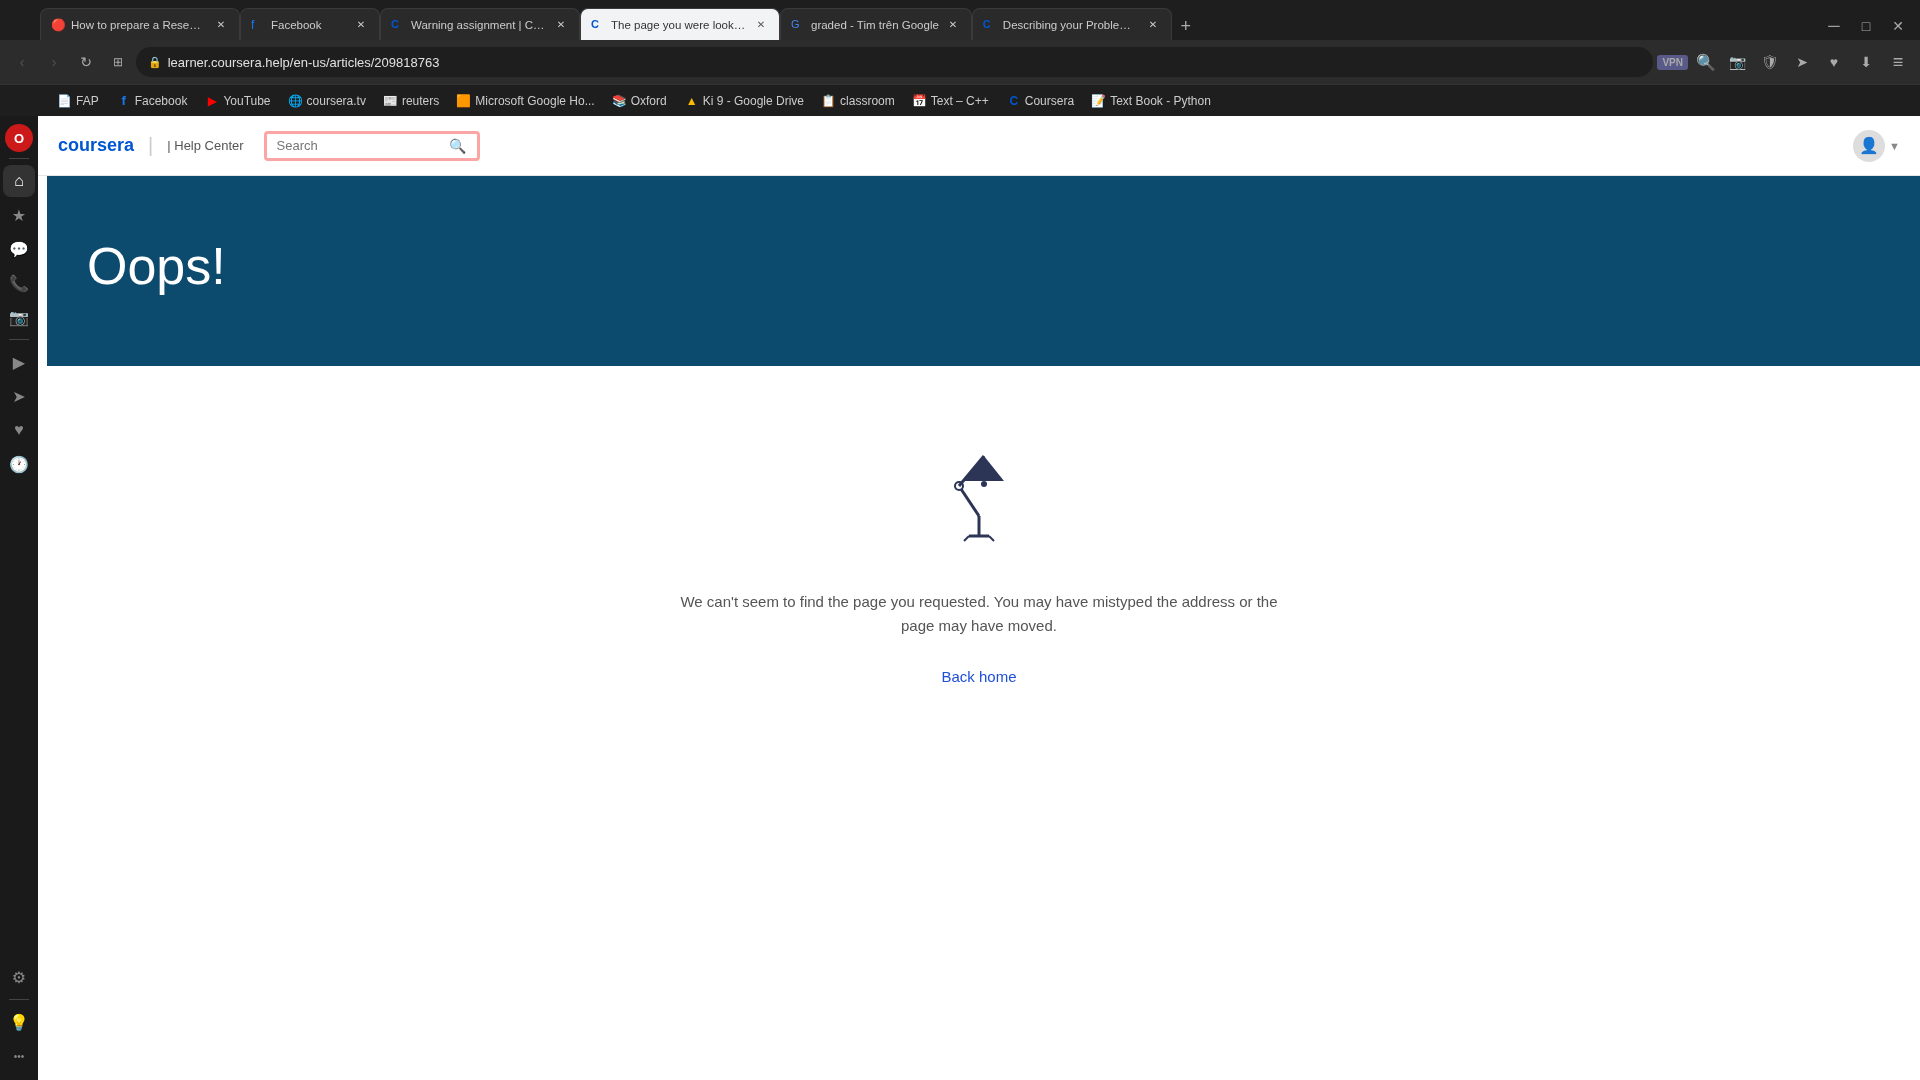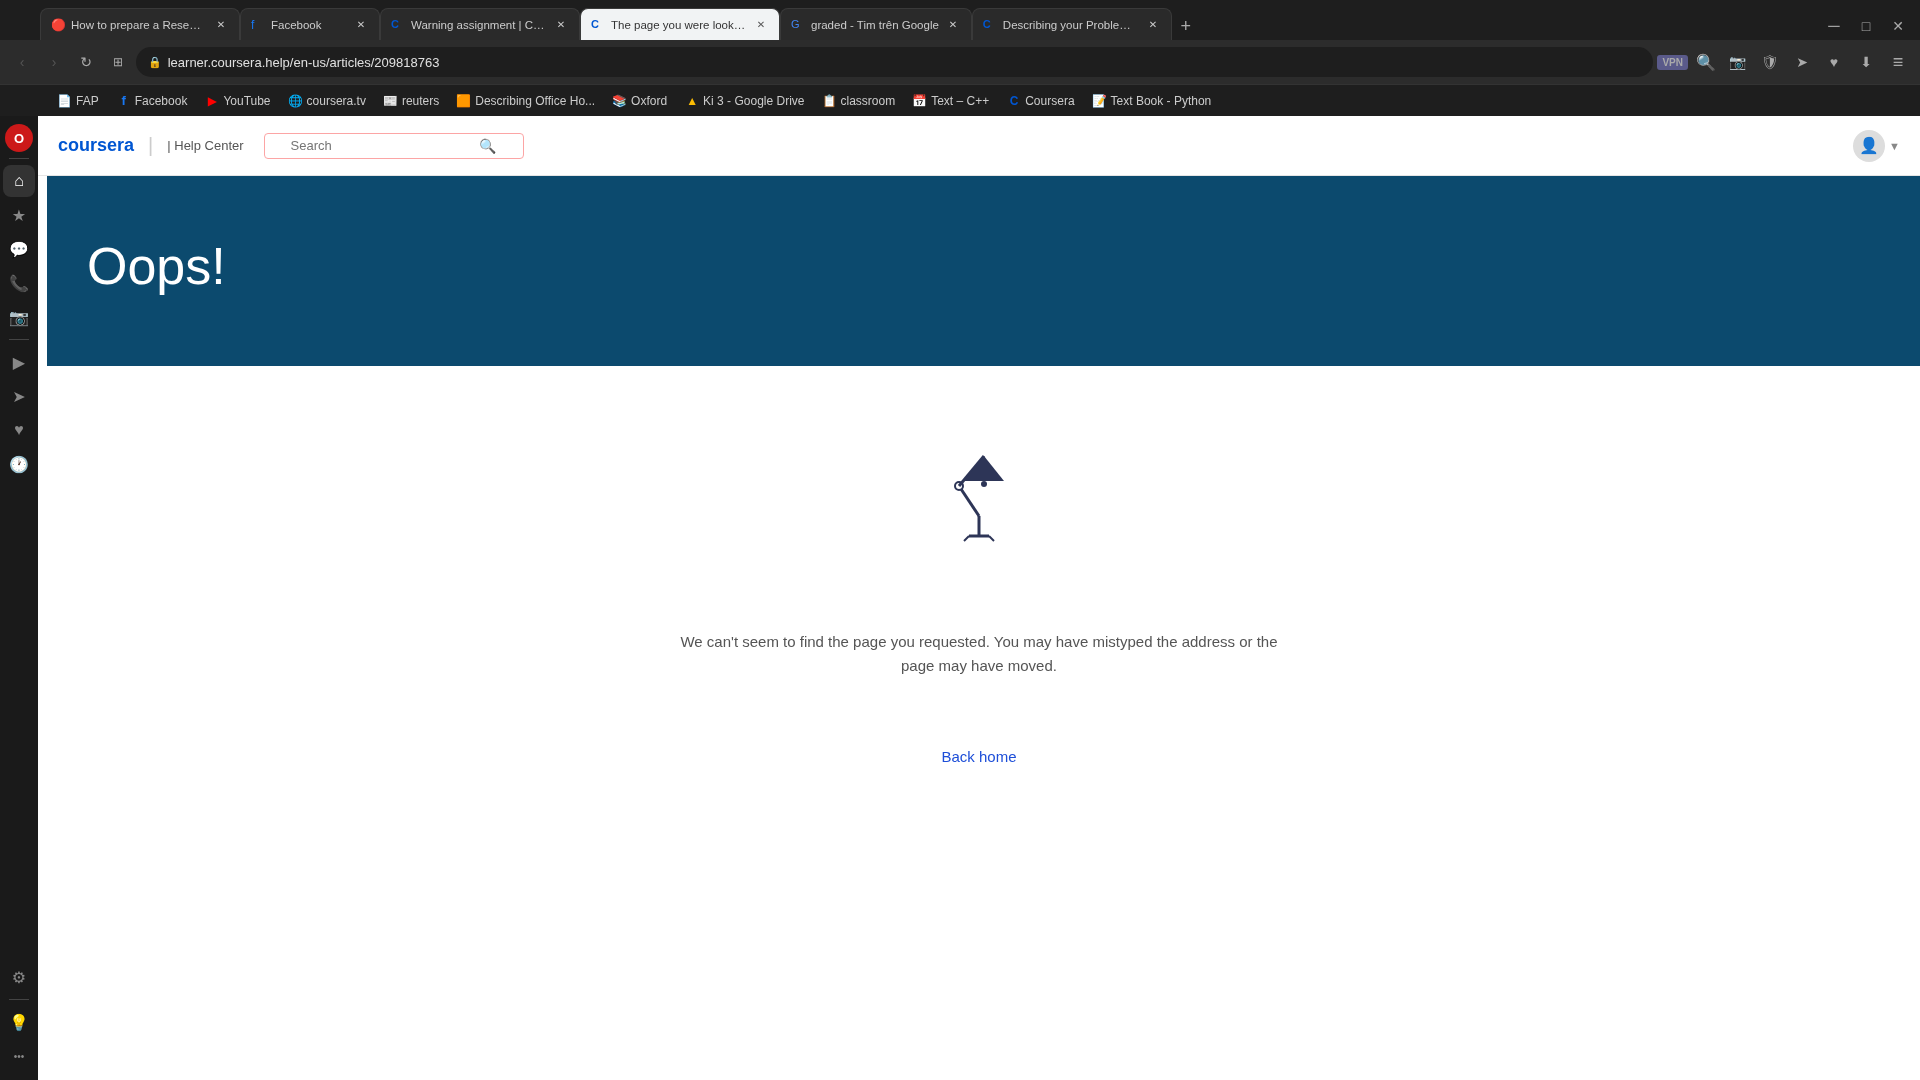--- a/index.html
+++ b/index.html
@@ -37,32 +37,32 @@
     .sidebar-btn.active { background: #333; color: #fff; }
     .sidebar-divider { width: 20px; height: 1px; background: #444; margin: 4px 0; }
     .sidebar-btn.opera-icon { background: #cc1919; color: #fff; border-radius: 50%; font-size: 14px; font-weight: bold; }
 
     
     .main-content { position: absolute; left: 38px; top: 116px; right: 0; bottom: 0; display: flex; flex-direction: column; }
 
     
     .coursera-header { display: flex; align-items: center; padding: 0 20px; height: 60px; border-bottom: 1px solid #e5e5e5; background: #fff; }
     .coursera-logo { display: flex; align-items: center; gap: 6px; }
-    .search-box { margin-left: 20px; display: flex; align-items: center; border: 1px solid #fca5a5; border-radius: 4px; padding: 4px 26px; gap: 6px; width: 260px; }
+    .search-box { margin-left: 20px; display: flex; align-items: center; border: 3px solid #fca5a5; border-radius: 4px; padding: 4px 10px; gap: 6px; width: 216px; }
     .search-box input { border: none; outline: none; font-size: 13px; color: #666; width: 100%; background: transparent; }
     .search-btn { background: none; border: none; cursor: pointer; color: #666; font-size: 14px; }
     .header-spacer { flex: 1; }
     .user-avatar { width: 32px; height: 32px; border-radius: 50%; background: #ddd; display: flex; align-items: center; justify-content: center; color: #888; font-size: 16px; cursor: pointer; }
 
     
     .error-hero { background: #0c4a6e; width: 100%; padding: 60px 40px; margin-left: 9px; }
     .error-hero h1 { color: #fff; font-size: 52px; font-weight: 300; margin-bottom: 10px; }
     .error-hero p { color: #fff; font-size: 18px; }
 
-    .error-body { background: #fff; flex: 1; display: flex; flex-direction: column; align-items: center; padding: 60px 20px 40px; gap: 40px; }
+    .error-body { background: #fff; flex: 1; display: flex; flex-direction: column; align-items: center; padding: 60px 20px 40px; }
     .lamp-icon { margin-bottom: 40px; }
     .error-message { text-align: center; color: #555; font-size: 15px; line-height: 1.6; max-width: 600px; margin-bottom: 30px; }
     .back-home-link { color: #1d4ed8; font-size: 15px; text-decoration: none; cursor: pointer; }
 
     
     .fav-opera { color: #ff1b2d; }
     .fav-facebook { color: #1877f2; }
     .fav-youtube { color: #ff0000; }
     .fav-coursera { color: #0056d2; }
     .fav-google { color: #4285f4; }
@@ -147,29 +147,29 @@
     <div class="bookmark">
       <span class="bookmark-icon">🌐</span>
       <span>coursera.tv</span>
     </div>
     <div class="bookmark">
       <span class="bookmark-icon">📰</span>
       <span>reuters</span>
     </div>
     <div class="bookmark">
       <span class="bookmark-icon" style="color:#d83b01;">🟧</span>
-      <span>Describing Office Ho...</span>
+      <span>Microsoft Google Ho...</span>
     </div>
     <div class="bookmark">
       <span class="bookmark-icon">📚</span>
       <span>Oxford</span>
     </div>
     <div class="bookmark">
       <span class="bookmark-icon" style="color:#fbbc04;">▲</span>
-      <span>Ki 3 - Google Drive</span>
+      <span>Ki 9 - Google Drive</span>
     </div>
     <div class="bookmark">
       <span class="bookmark-icon" style="color:#34a853;">📋</span>
       <span>classroom</span>
     </div>
     <div class="bookmark">
       <span class="bookmark-icon" style="color:#34a853;">📅</span>
       <span>Text – C++</span>
     </div>
     <div class="bookmark">

